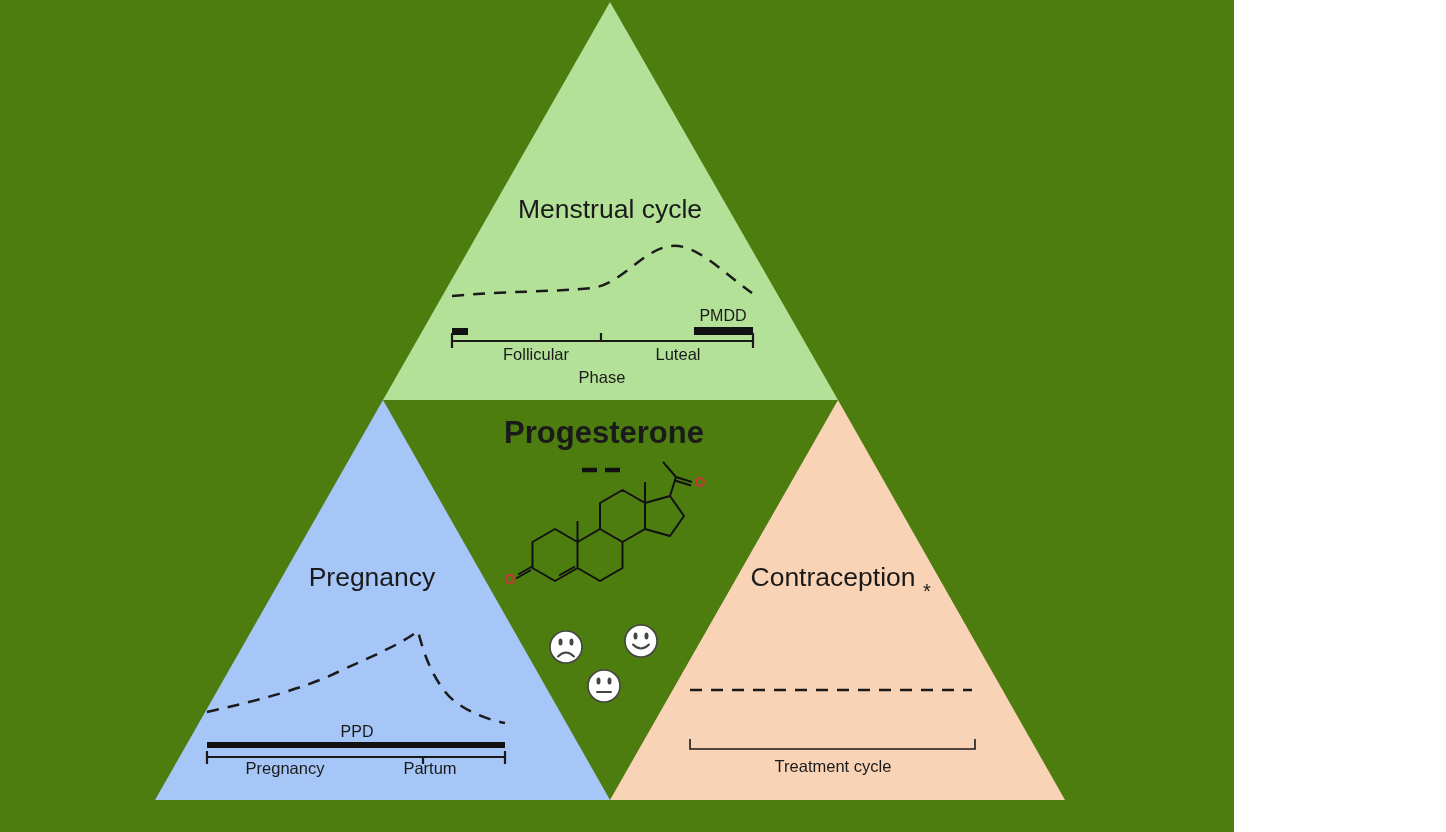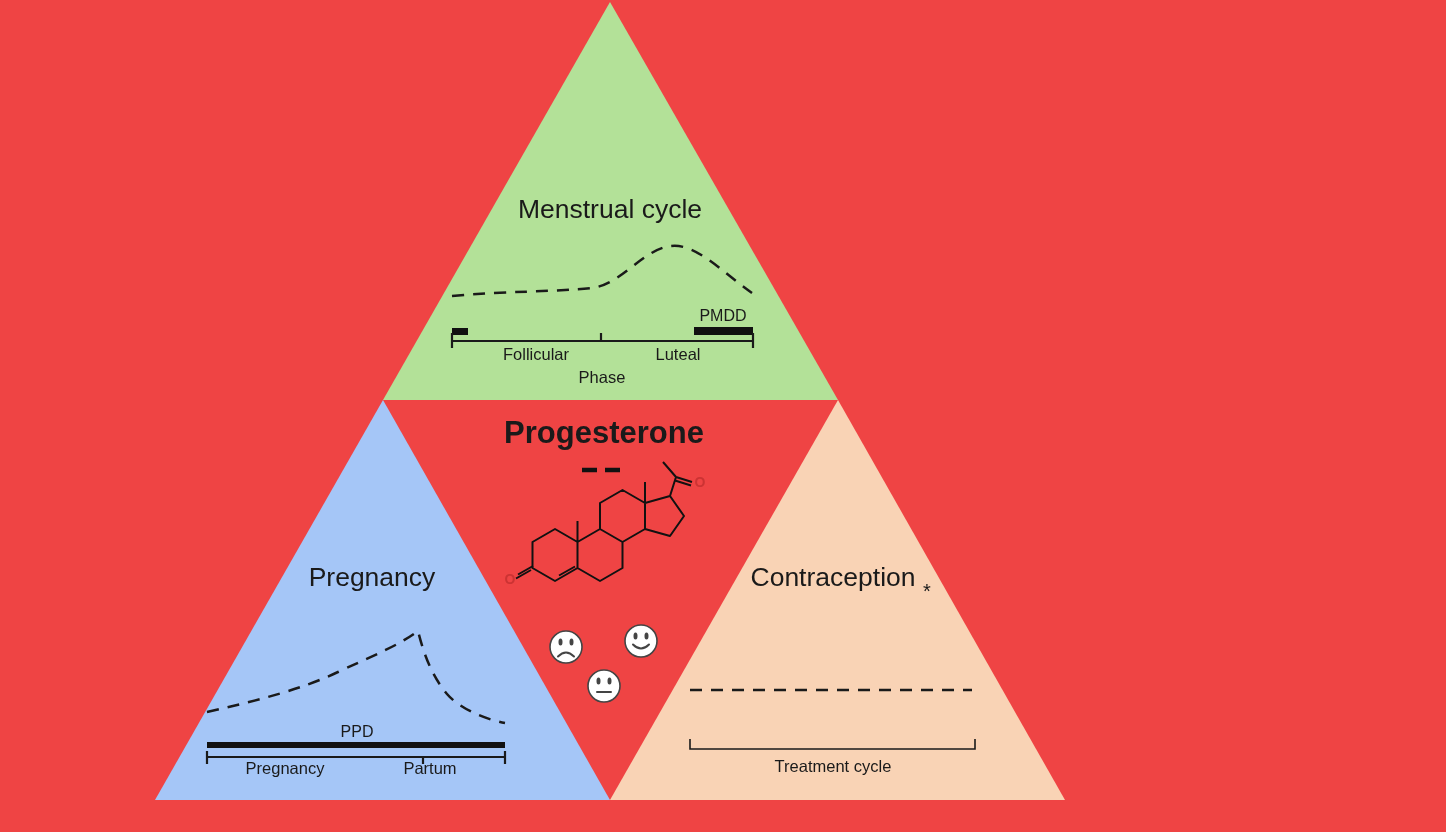--- a/index.html
+++ b/index.html
@@ -1,20 +1,20 @@
 <!DOCTYPE html>
 <html><head>
 <meta charset="utf-8">
 <style>
   html, body { margin: 0; padding: 0; background: #ffffff; }
   .stage {
     position: relative;
-    width: 1446px;
+    width: 1234px;
     height: 832px;
-    background: #ef4444;
+    background: #4d7c0f;
     overflow: hidden;
     font-family: "Liberation Sans", sans-serif;
   }
   svg { display: block; }
   text {
     font-family: "Liberation Sans", sans-serif;
     fill: #1a1a1a;
   }
   .section-title { font-size: 26.5px; }
   .main-title { font-size: 31px; font-weight: bold; }

